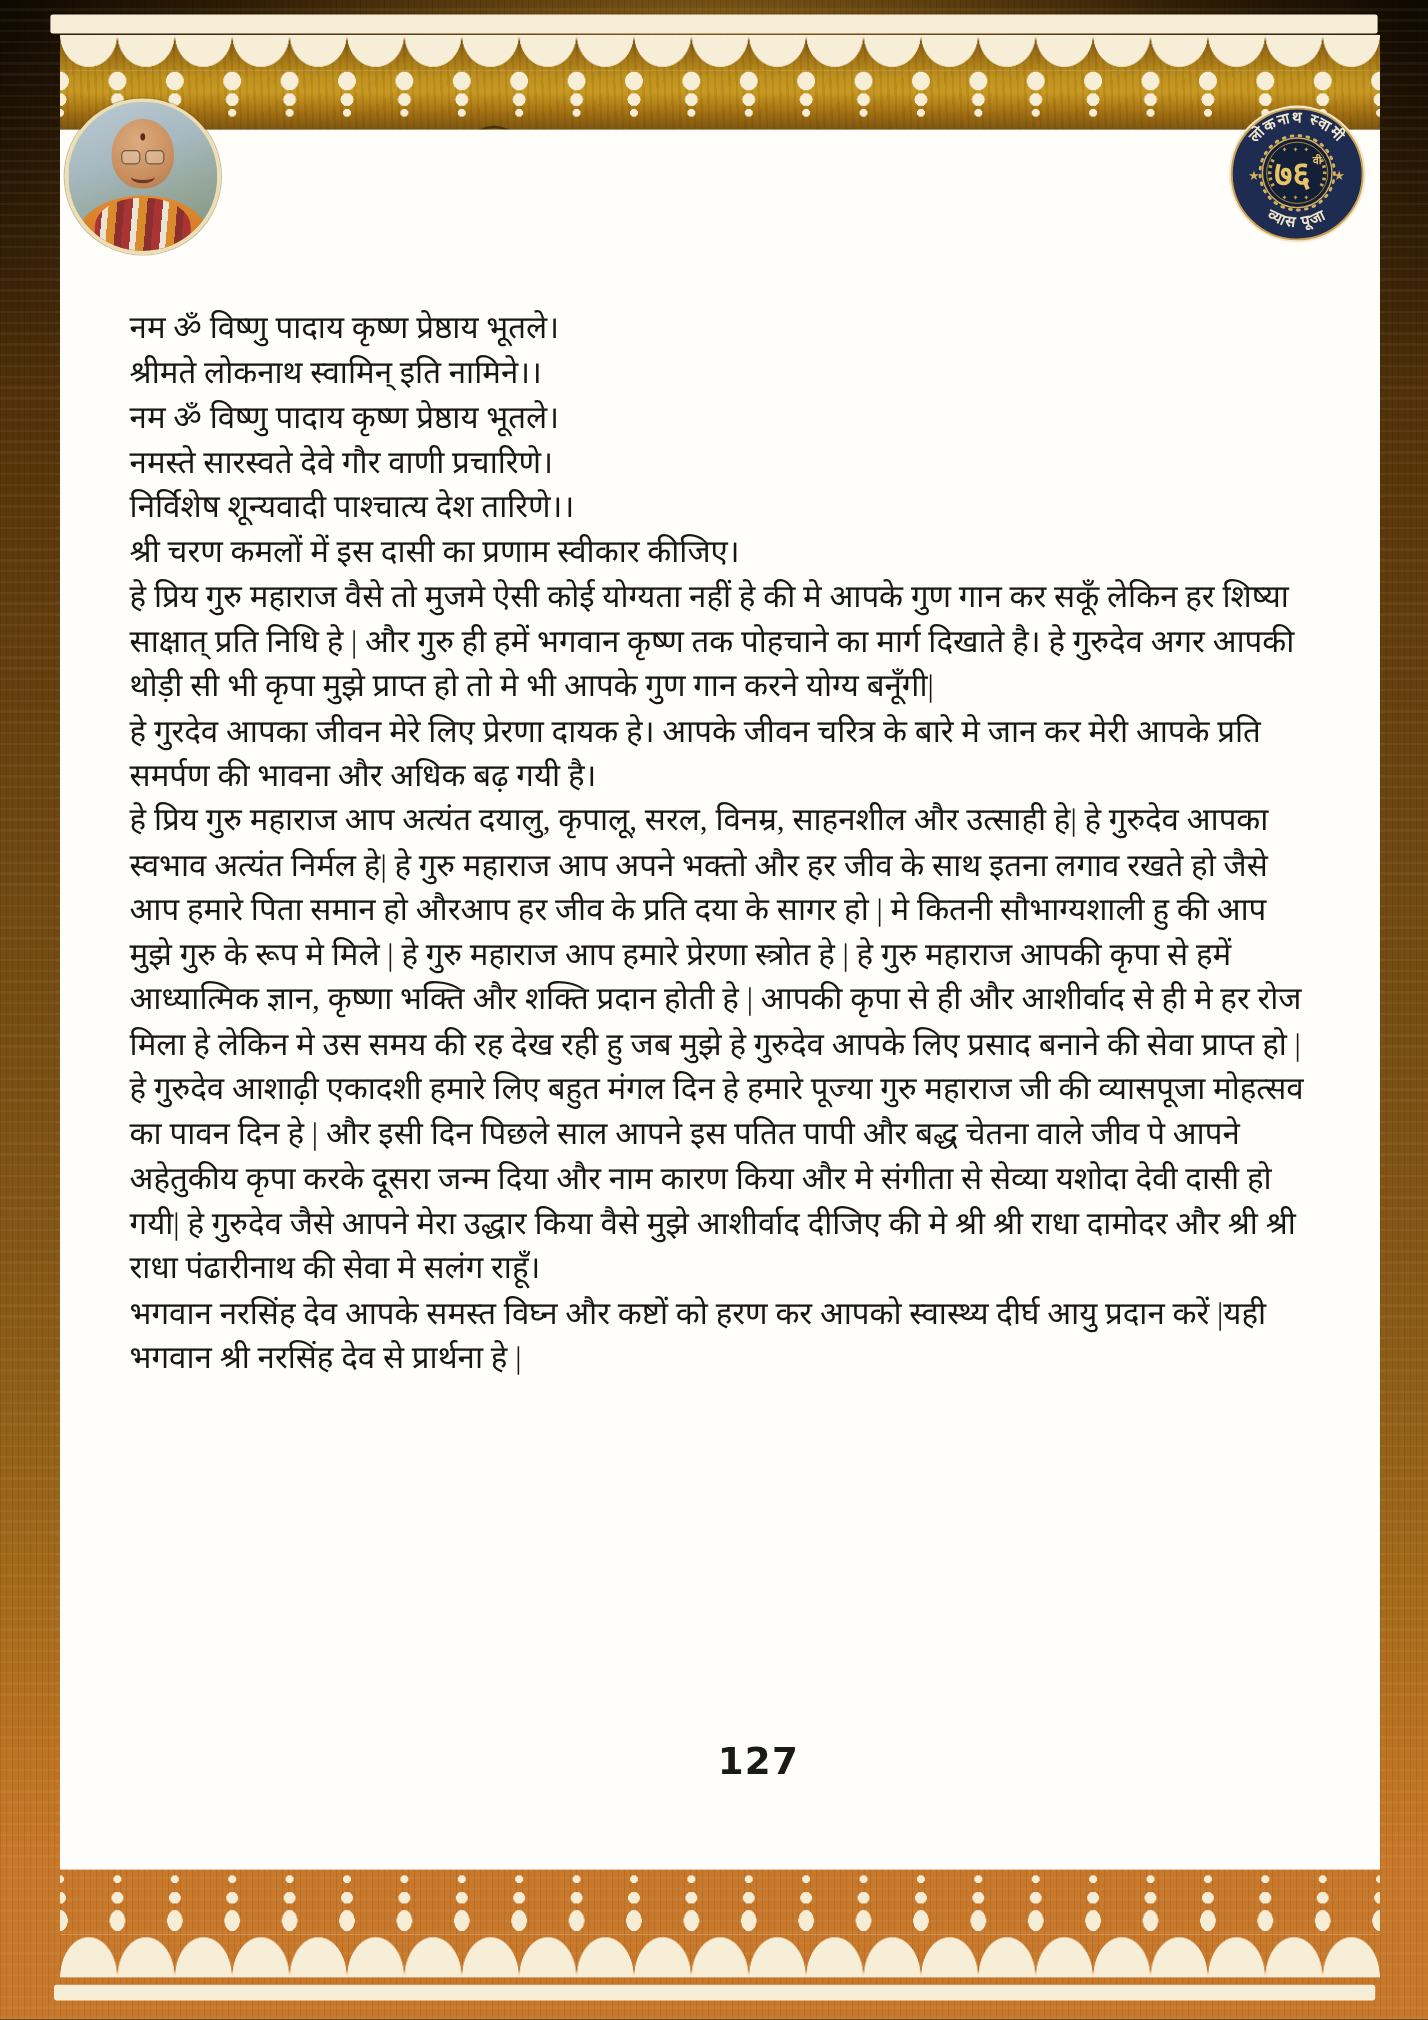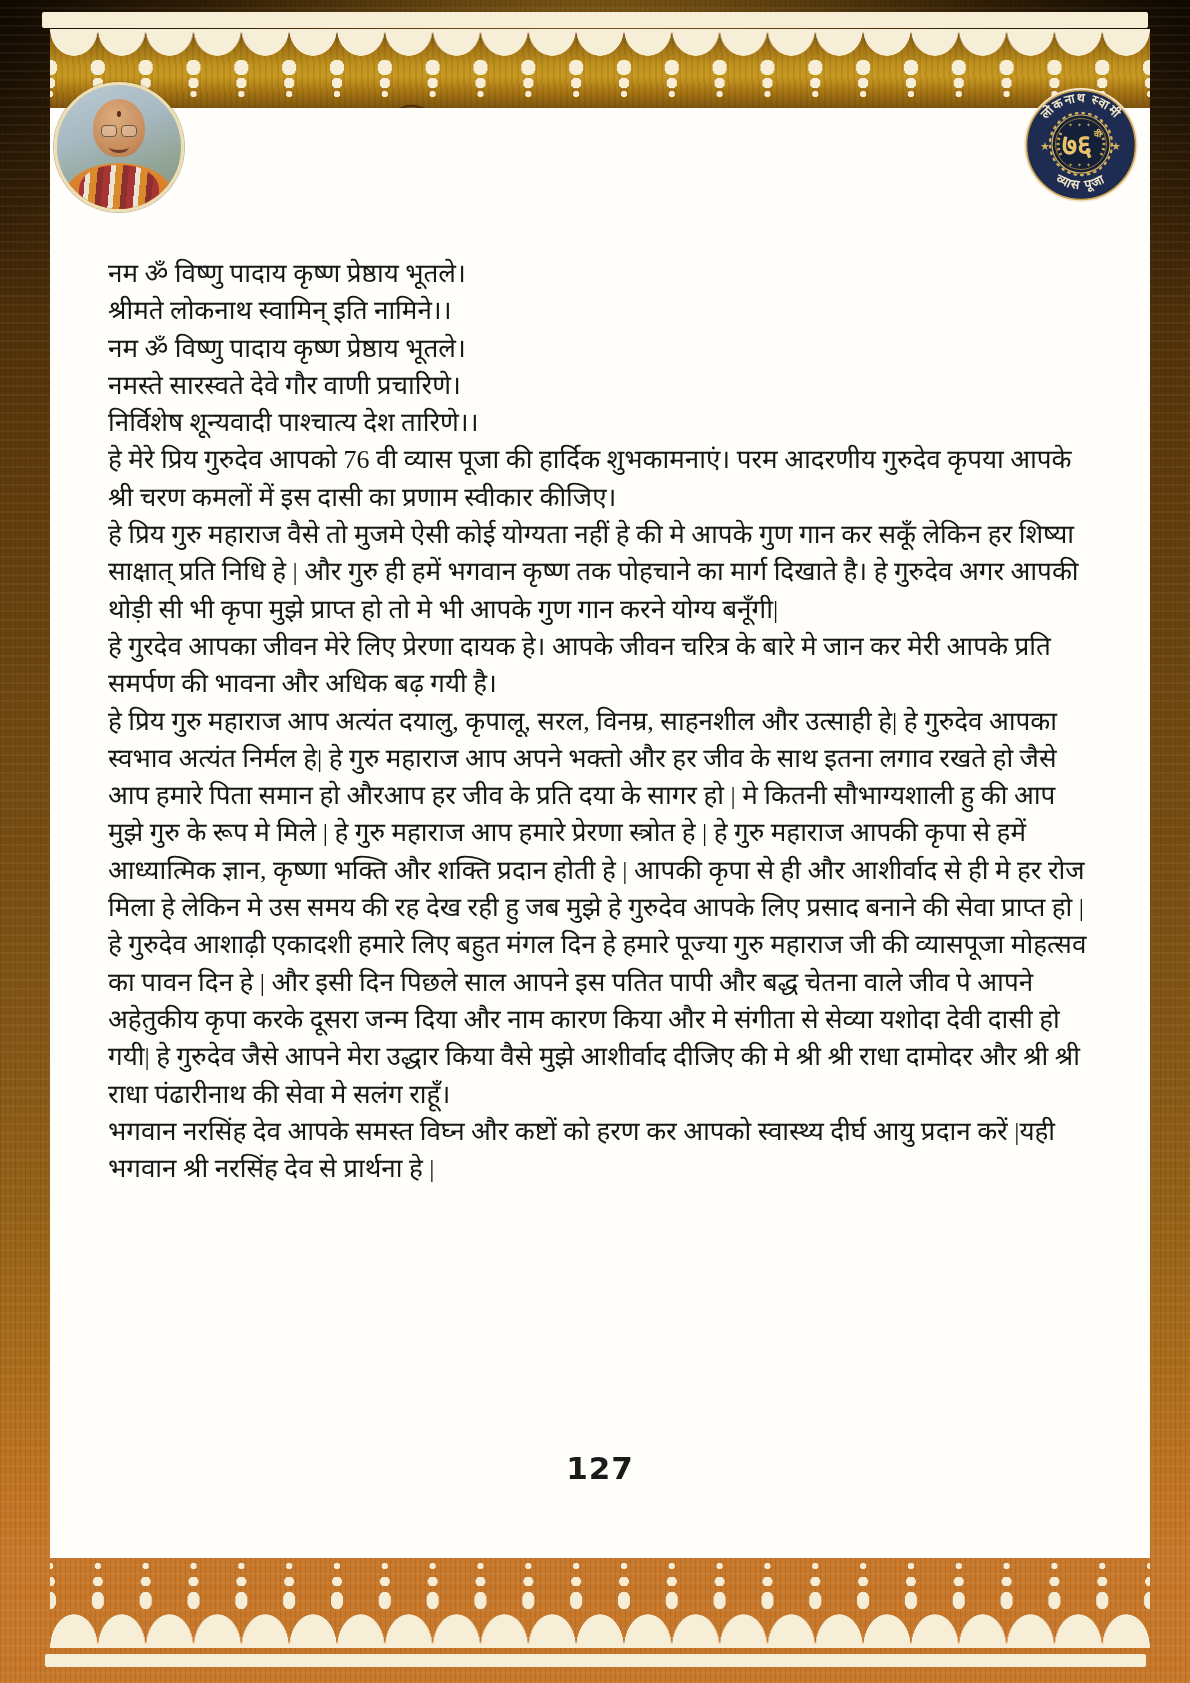--- a/index.html
+++ b/index.html
@@ -50,21 +50,21 @@
     background:#fffefb; overflow:hidden;
   }
   .offering-text{
     position:absolute; left:38px; top:147px; width:1030px;
     font-size:26px; color:#161616; line-height:37.3px;margin-left:20px;
   }
   .tline{white-space:nowrap;}
   .page-number{
     position:absolute; left:0; top:1342px; width:1100px; text-align:center;
     font-family:"DejaVu Sans","Liberation Sans",sans-serif;
-    font-weight:700; font-size:31px; color:#1a1a1a; letter-spacing:1px;
+    font-weight:700; font-size:31px; color:#1a1a1a; letter-spacing:1px;padding-left:32px;
   }
 
   
   .guru-photo{
     position:absolute; left:54px; top:82px; width:124px; height:124px;
     border-radius:50%; overflow:hidden; border:3px solid #eedfb2;
     background:linear-gradient(160deg,#bccbd4 0%,#a6b8c0 38%,#93a596 68%,#7f9080 100%);
     box-shadow:0 0 0 1px rgba(120,90,30,.4);
   }
   .p-body{position:absolute; bottom:-20px; left:8px; width:108px; height:66px;
@@ -120,21 +120,20 @@
     <path d="M0,22 q12,-9 24,-5 t22,7 t28,-3 t26,9 t32,2 t26,11" fill="none" stroke="#2e1a05" stroke-width="2" opacity="0.8"></path>
   </svg>
 
   <div class="white-panel">
     <div class="offering-text">
         <div class="tline">नम ॐ विष्णु पादाय कृष्ण प्रेष्ठाय भूतले।</div>
         <div class="tline">श्रीमते लोकनाथ स्वामिन् इति नामिने।।</div>
         <div class="tline">नम ॐ विष्णु पादाय कृष्ण प्रेष्ठाय भूतले।</div>
         <div class="tline">नमस्ते सारस्वते देवे गौर वाणी प्रचारिणे।</div>
         <div class="tline">निर्विशेष शून्यवादी पाश्चात्य देश तारिणे।।</div>
-        <div class="tline">हे मेरे प्रिय गुरुदेव आपको 76 वी  व्यास पूजा की हार्दिक शुभकामनाएं। परम आदरणीय गुरुदेव कृपया आपके</div>
         <div class="tline">श्री चरण कमलों में इस दासी का प्रणाम स्वीकार कीजिए।</div>
         <div class="tline">हे प्रिय गुरु महाराज वैसे तो मुजमे ऐसी कोई योग्यता नहीं हे की मे आपके गुण गान कर सकूँ लेकिन हर शिष्या</div>
         <div class="tline">साक्षात् प्रति निधि हे | और गुरु ही हमें भगवान कृष्ण तक पोहचाने का मार्ग दिखाते है। हे गुरुदेव अगर आपकी</div>
         <div class="tline">थोड़ी सी भी कृपा मुझे प्राप्त हो तो मे भी आपके गुण गान करने योग्य बनूँगी|</div>
         <div class="tline">हे गुरदेव आपका जीवन मेरे लिए प्रेरणा दायक हे। आपके जीवन चरित्र के बारे मे जान कर मेरी आपके प्रति</div>
         <div class="tline">समर्पण की भावना और अधिक बढ़ गयी है।</div>
         <div class="tline">हे प्रिय गुरु महाराज आप अत्यंत दयालु, कृपालू, सरल, विनम्र, साहनशील और उत्साही हे| हे गुरुदेव आपका</div>
         <div class="tline">स्वभाव अत्यंत निर्मल हे| हे गुरु महाराज आप अपने भक्तो और हर जीव के साथ इतना लगाव रखते हो जैसे</div>
         <div class="tline">आप हमारे पिता समान हो औरआप हर जीव के प्रति दया के सागर हो | मे कितनी सौभाग्यशाली हु की आप</div>
         <div class="tline">मुझे गुरु के रूप मे मिले | हे गुरु महाराज आप हमारे प्रेरणा स्त्रोत हे | हे गुरु महाराज आपकी कृपा से हमें</div>

